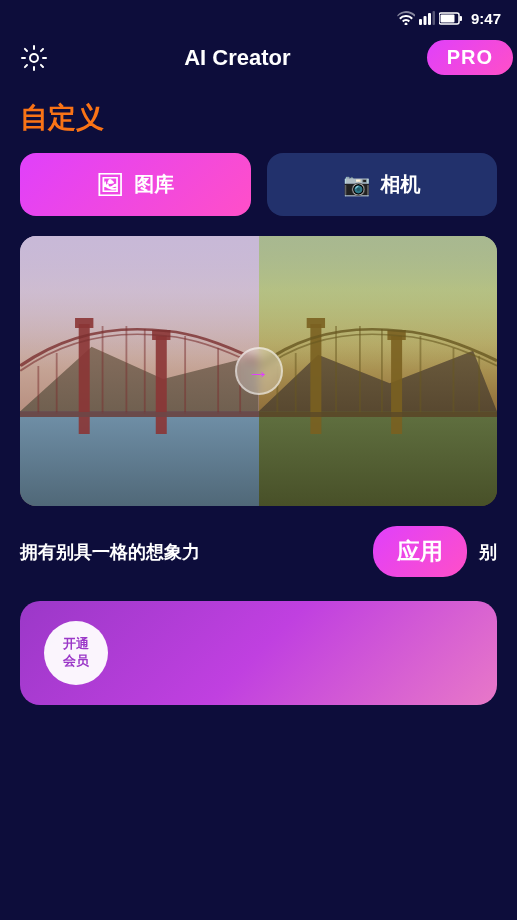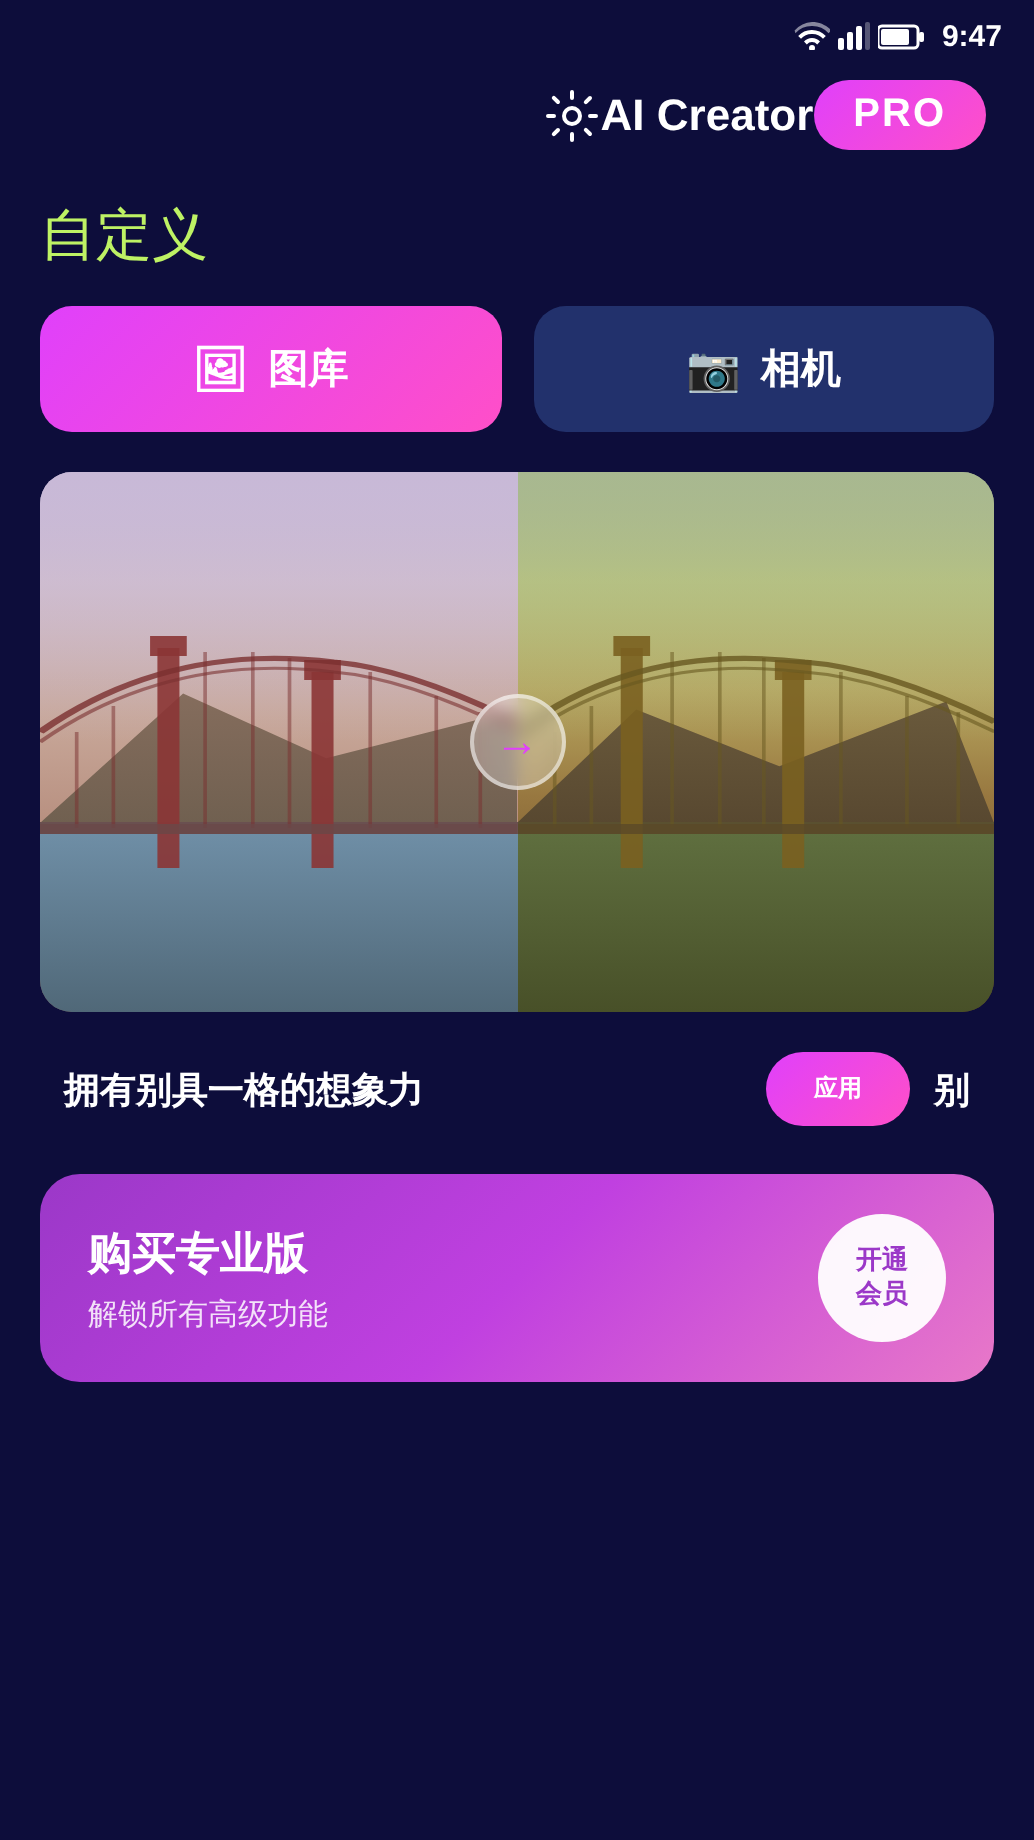--- a/index.html
+++ b/index.html
@@ -30,22 +30,22 @@
     .status-icons {
       display: flex;
       align-items: center;
       gap: 4px;
     }
 
     
     .header {
       display: flex;
       align-items: center;
-      justify-content: flex-end;
-      padding: 4px 24px 16px 20px;
+      justify-content: space-between;
+      padding: 4px 4px 16px 20px;
     }
     .header-title {
       font-size: 22px;
       font-weight: 700;
       color: #fff;
     }
     .pro-badge {
       background: linear-gradient(135deg, #e040fb, #ff4fc8);
       color: #fff;
       font-size: 20px;
@@ -58,22 +58,22 @@
       width: 28px;
       height: 28px;
       display: flex;
       align-items: center;
       justify-content: center;
     }
 
     
     .section-title {
       font-size: 28px;
-      font-weight: 400;
-      color: #bef264;
+      font-weight: 700;
+      color: #f97316;
       padding: 8px 20px 16px 20px;
     }
 
     
     .buttons-row {
       display: flex;
       gap: 16px;
       padding: 0 20px 20px 20px;
     }
     .btn-gallery {
@@ -204,35 +204,35 @@
       z-index: 10;
       cursor: pointer;
       border: 2px solid rgba(255,255,255,0.5);
     }
 
     
     .bottom-text-row {
       display: flex;
       align-items: center;
       justify-content: space-between;
-      padding: 16px 32px;
+      padding: 16px 20px;
       margin-top: 4px;
     }
     .bottom-text-label {
       font-size: 18px;
       font-weight: 600;
       color: #fff;
       flex: 1;
     }
     .apply-btn {
       background: linear-gradient(135deg, #e040fb, #ff4fc8);
       border: none;
       border-radius: 24px;
       padding: 10px 24px;
-      font-size: 12px;
+      font-size: 23px;
       font-weight: 600;
       color: #fff;
       cursor: pointer;
     }
     .more-text {
       font-size: 18px;
       font-weight: 600;
       color: #fff;
       margin-left: 12px;
     }
@@ -424,21 +424,17 @@
   </div>
 </div>
 
 <div class="bottom-text-row">
   <span class="bottom-text-label">拥有别具一格的想象力</span>
   <button class="apply-btn">应用</button>
   <span class="more-text">别</span>
 </div>
 
 <div class="pro-card">
-  <div class="pro-card-text">
-    <h3>购买专业版</h3>
-    <p>解锁所有高级功能</p>
-  </div>
   <div class="pro-card-action">
     <span>开通</span>
     <span>会员</span>
   </div>
 </div>
 
 </body></html>

